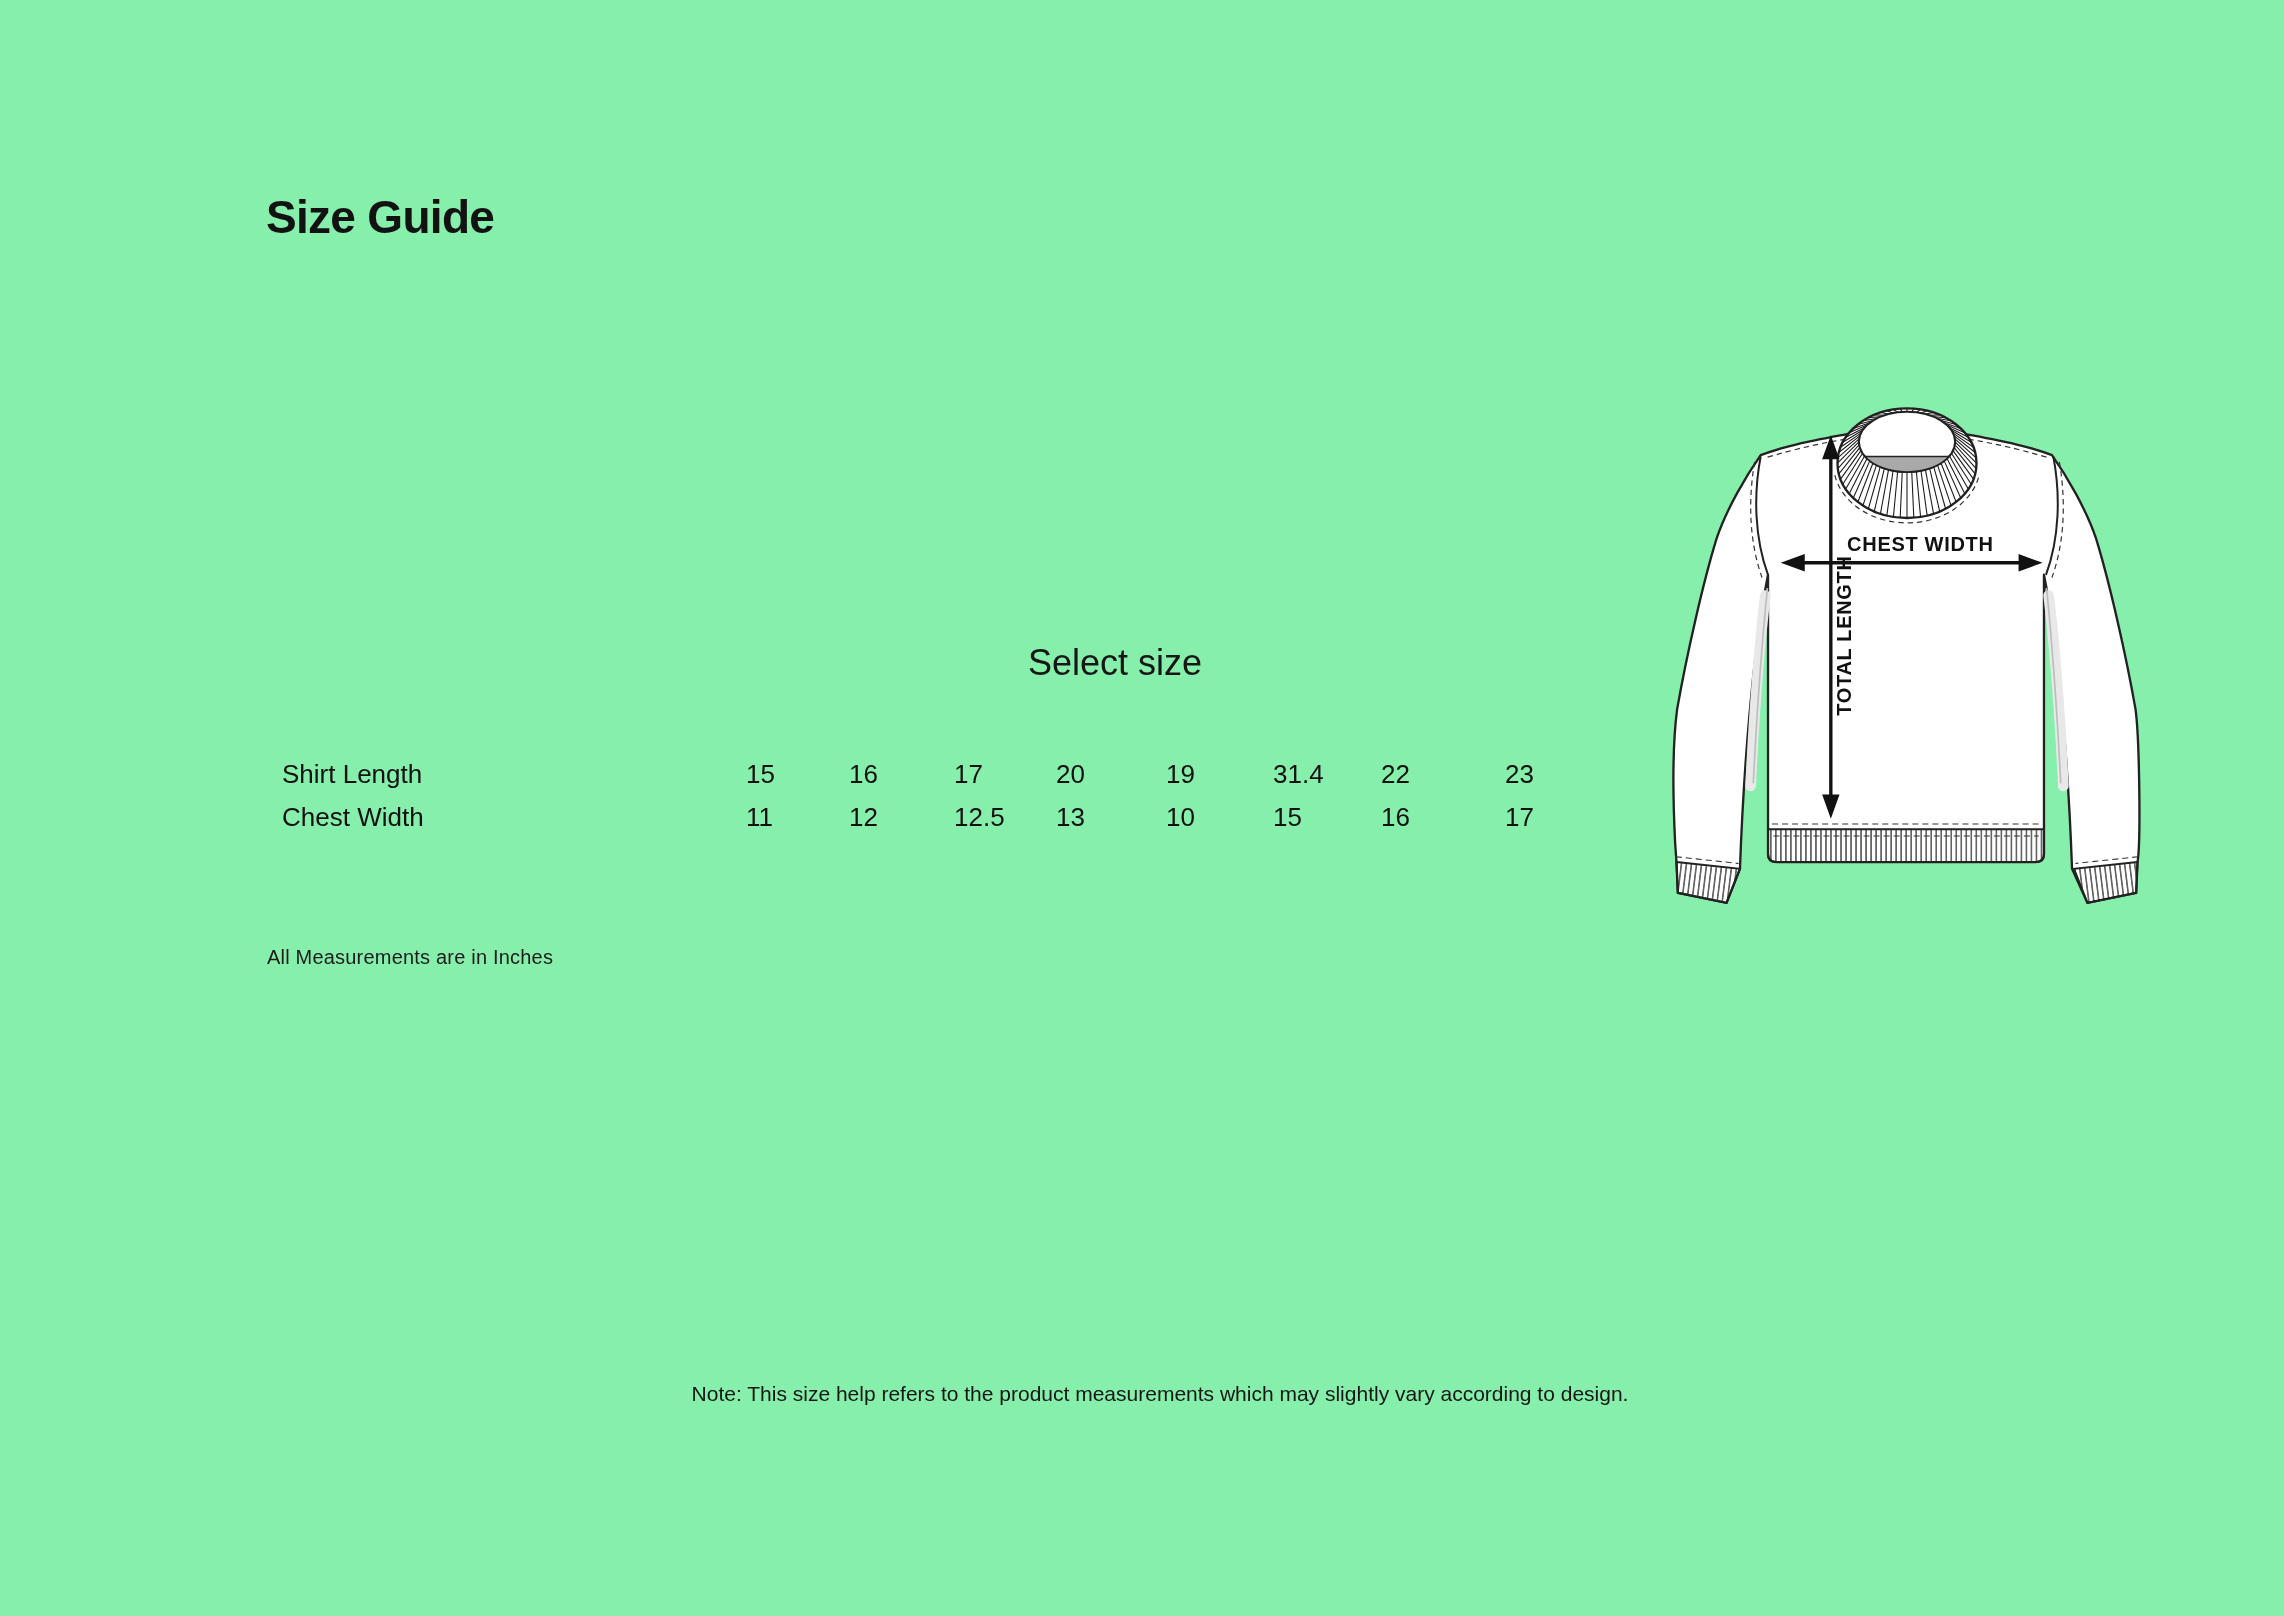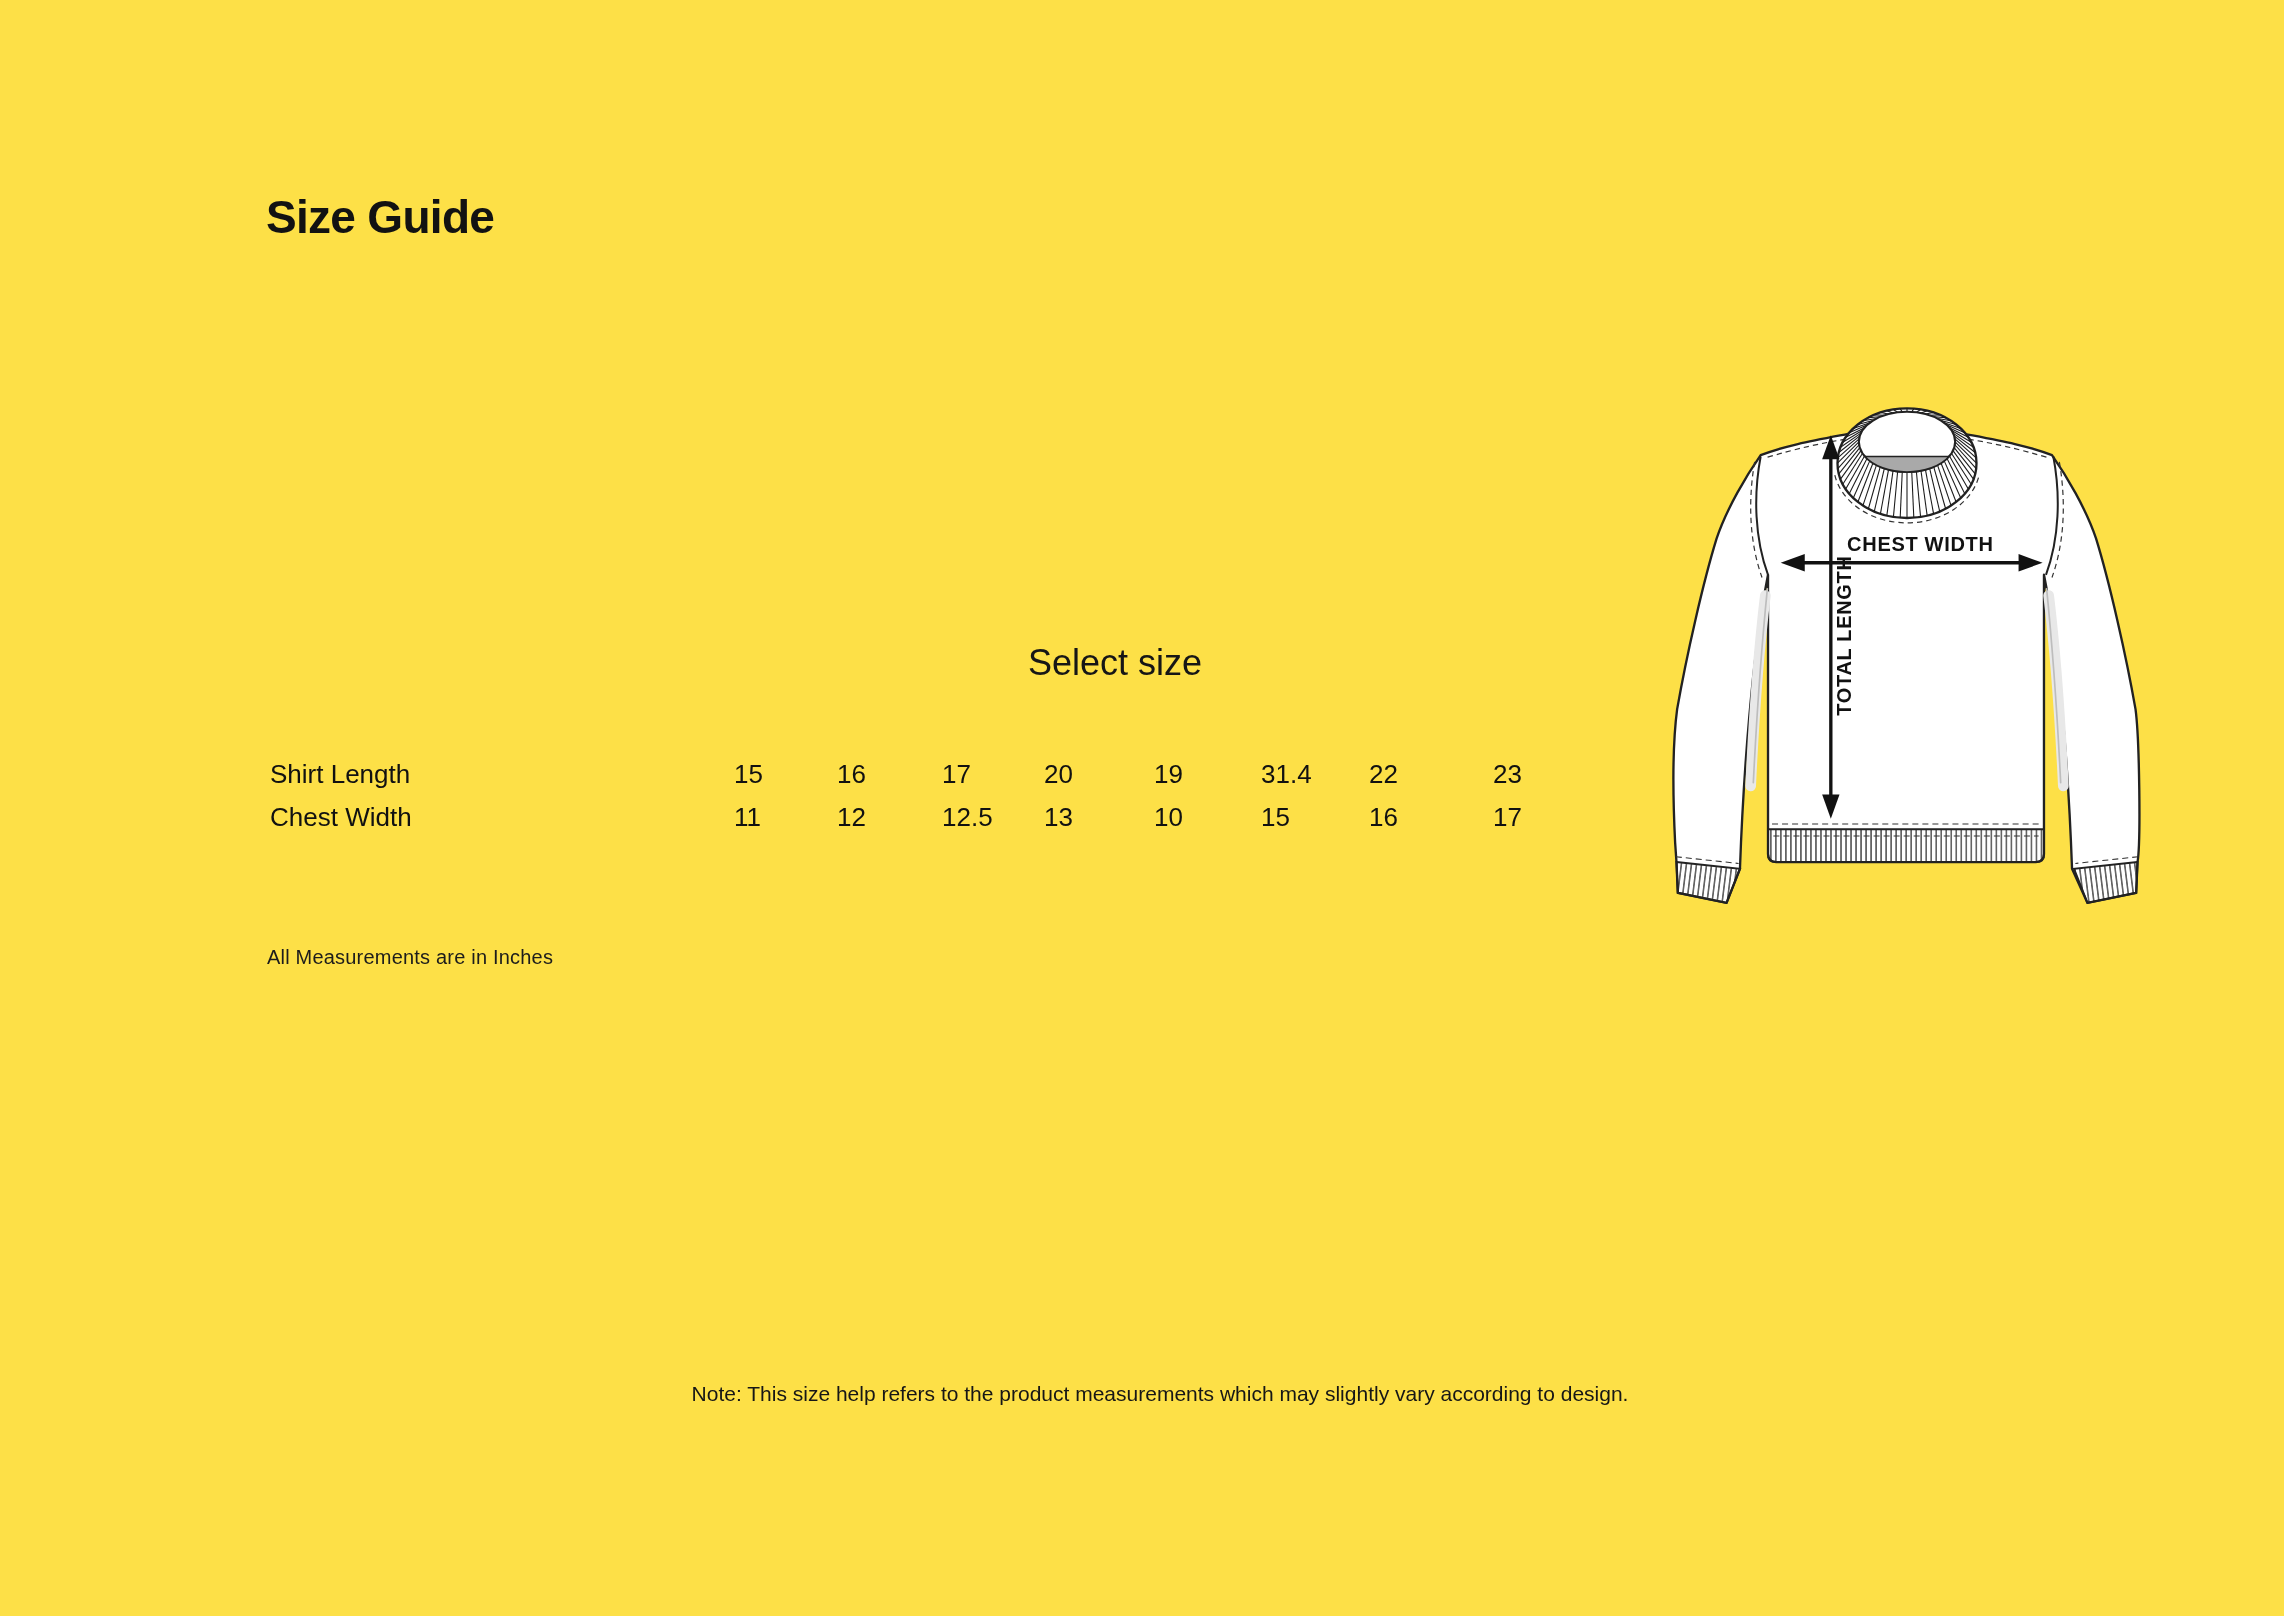--- a/index.html
+++ b/index.html
@@ -1,32 +1,32 @@
 <!DOCTYPE html>
 <html style="font-size:10.4px"><head>
 <meta charset="utf-8">
 <style>
   * { margin:0; padding:0; box-sizing:border-box; }
   html,body { background:#ffffff; }
   body { font-family:"Liberation Sans", sans-serif; color:#1a1a1a; }
-  .page { position:relative; width:2284px; height:1616px; background:#fde047; overflow:hidden; }
+  .page { position:relative; width:2284px; height:1616px; background:#86efac; overflow:hidden; }
 
   .title { position:absolute; left:266px; top:190px; font-size:46px; font-weight:700;
            letter-spacing:-0.7px; color:#121212; }
 
   .select-size { position:absolute; left:1115px; top:642px; transform:translateX(-50%);
                  font-size:36px; color:#161616; white-space:nowrap; }
 
   .thead { position:absolute; left:0; top:705px; width:2284px; height:33px; }
   .meas-label { position:absolute; left:266px; top:0; font-size:22px; letter-spacing:0.3px;
                 color:#2e2e2e; }
   .size-h { position:absolute; top:0; font-size:22px; color:#2e2e2e; letter-spacing:0.3px;
             white-space:nowrap; cursor:pointer; }
 
-  .trow { position:absolute; left:4px; width:1864px; height:36px;text-align:center; }
+  .trow { position:absolute; left:16px; width:1864px; height:36px;text-align:center; }
   .row-label { position:absolute; left:266px; top:0; font-size:26px; color:#111; }
   .cell { position:absolute; top:0; font-size:26px; color:#111; white-space:nowrap;margin-left:32px; }
 
   .units-note { position:absolute; left:267px; top:946px; font-size:20px; color:#1c1c1c;
                 letter-spacing:0.2px; }
 
   .foot-note { position:absolute; left:1160px; top:1382px; transform:translateX(-50%);
                font-size:21px; font-weight:400; color:#161616; white-space:nowrap; }
 
   .diagram { position:absolute; left:1653px; top:375px; width:508px; height:588px; }

